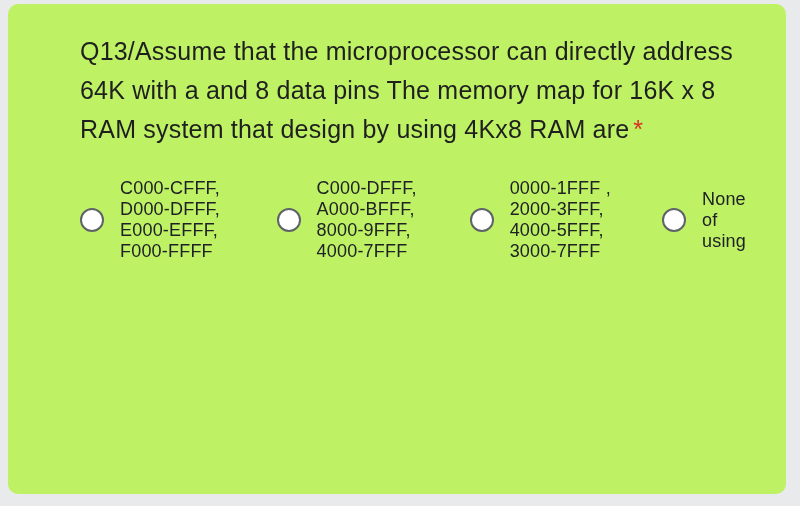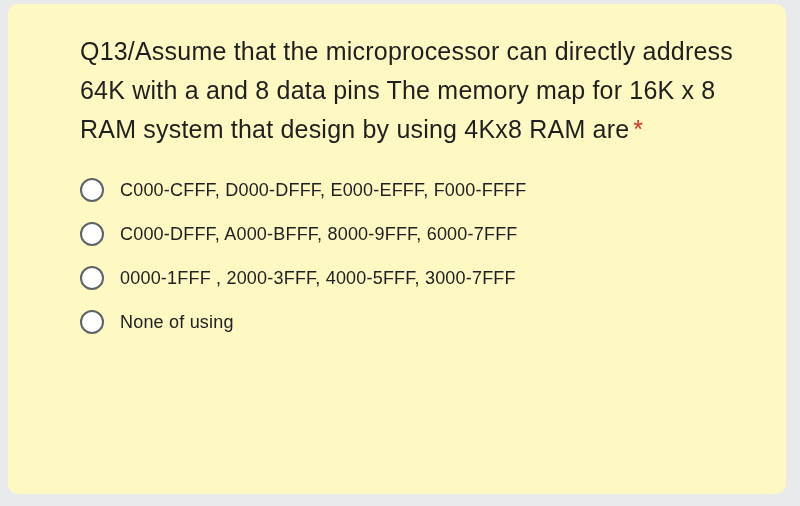--- a/index.html
+++ b/index.html
@@ -7,42 +7,42 @@
     padding: 0;
     width: 800px;
     height: 506px;
     background: #e9eaec;
     font-family: Arial, Helvetica, sans-serif;
     box-sizing: border-box;
   }
   *, *::before, *::after { box-sizing: inherit; }
 
   .card {
-    background: #fef9c3;
+    background: #bef264;
     border-radius: 10px;
     margin: 4px 14px 8px 8px;
     padding: 28px 40px 32px 72px;
     min-height: 490px;
   }
 
   .question {
     font-size: 25px;
     line-height: 1.55;
     color: #1f1f1f;
     letter-spacing: 0.2px;
     margin-bottom: 30px;
   }
   .required {
     color: #d93025;
     margin-left: 4px;
   }
 
   .options {
     display: flex;
-    flex-direction: column;
+    flex-direction: row;
     gap: 20px;
   }
   .option {
     display: flex;
     align-items: center;
     gap: 16px;
     cursor: pointer;
   }
   .radio {
     width: 24px;
@@ -69,21 +69,21 @@
 
   <div class="options">
 
     <label class="option">
       <span class="radio"></span>
       <span class="option-label">C000-CFFF, D000-DFFF, E000-EFFF, F000-FFFF</span>
     </label>
 
     <label class="option">
       <span class="radio"></span>
-      <span class="option-label">C000-DFFF, A000-BFFF, 8000-9FFF, 6000-7FFF</span>
+      <span class="option-label">C000-DFFF, A000-BFFF, 8000-9FFF, 4000-7FFF</span>
     </label>
 
     <label class="option">
       <span class="radio"></span>
       <span class="option-label">0000-1FFF , 2000-3FFF, 4000-5FFF, 3000-7FFF</span>
     </label>
 
 
     <label class="option">
       <span class="radio"></span>

